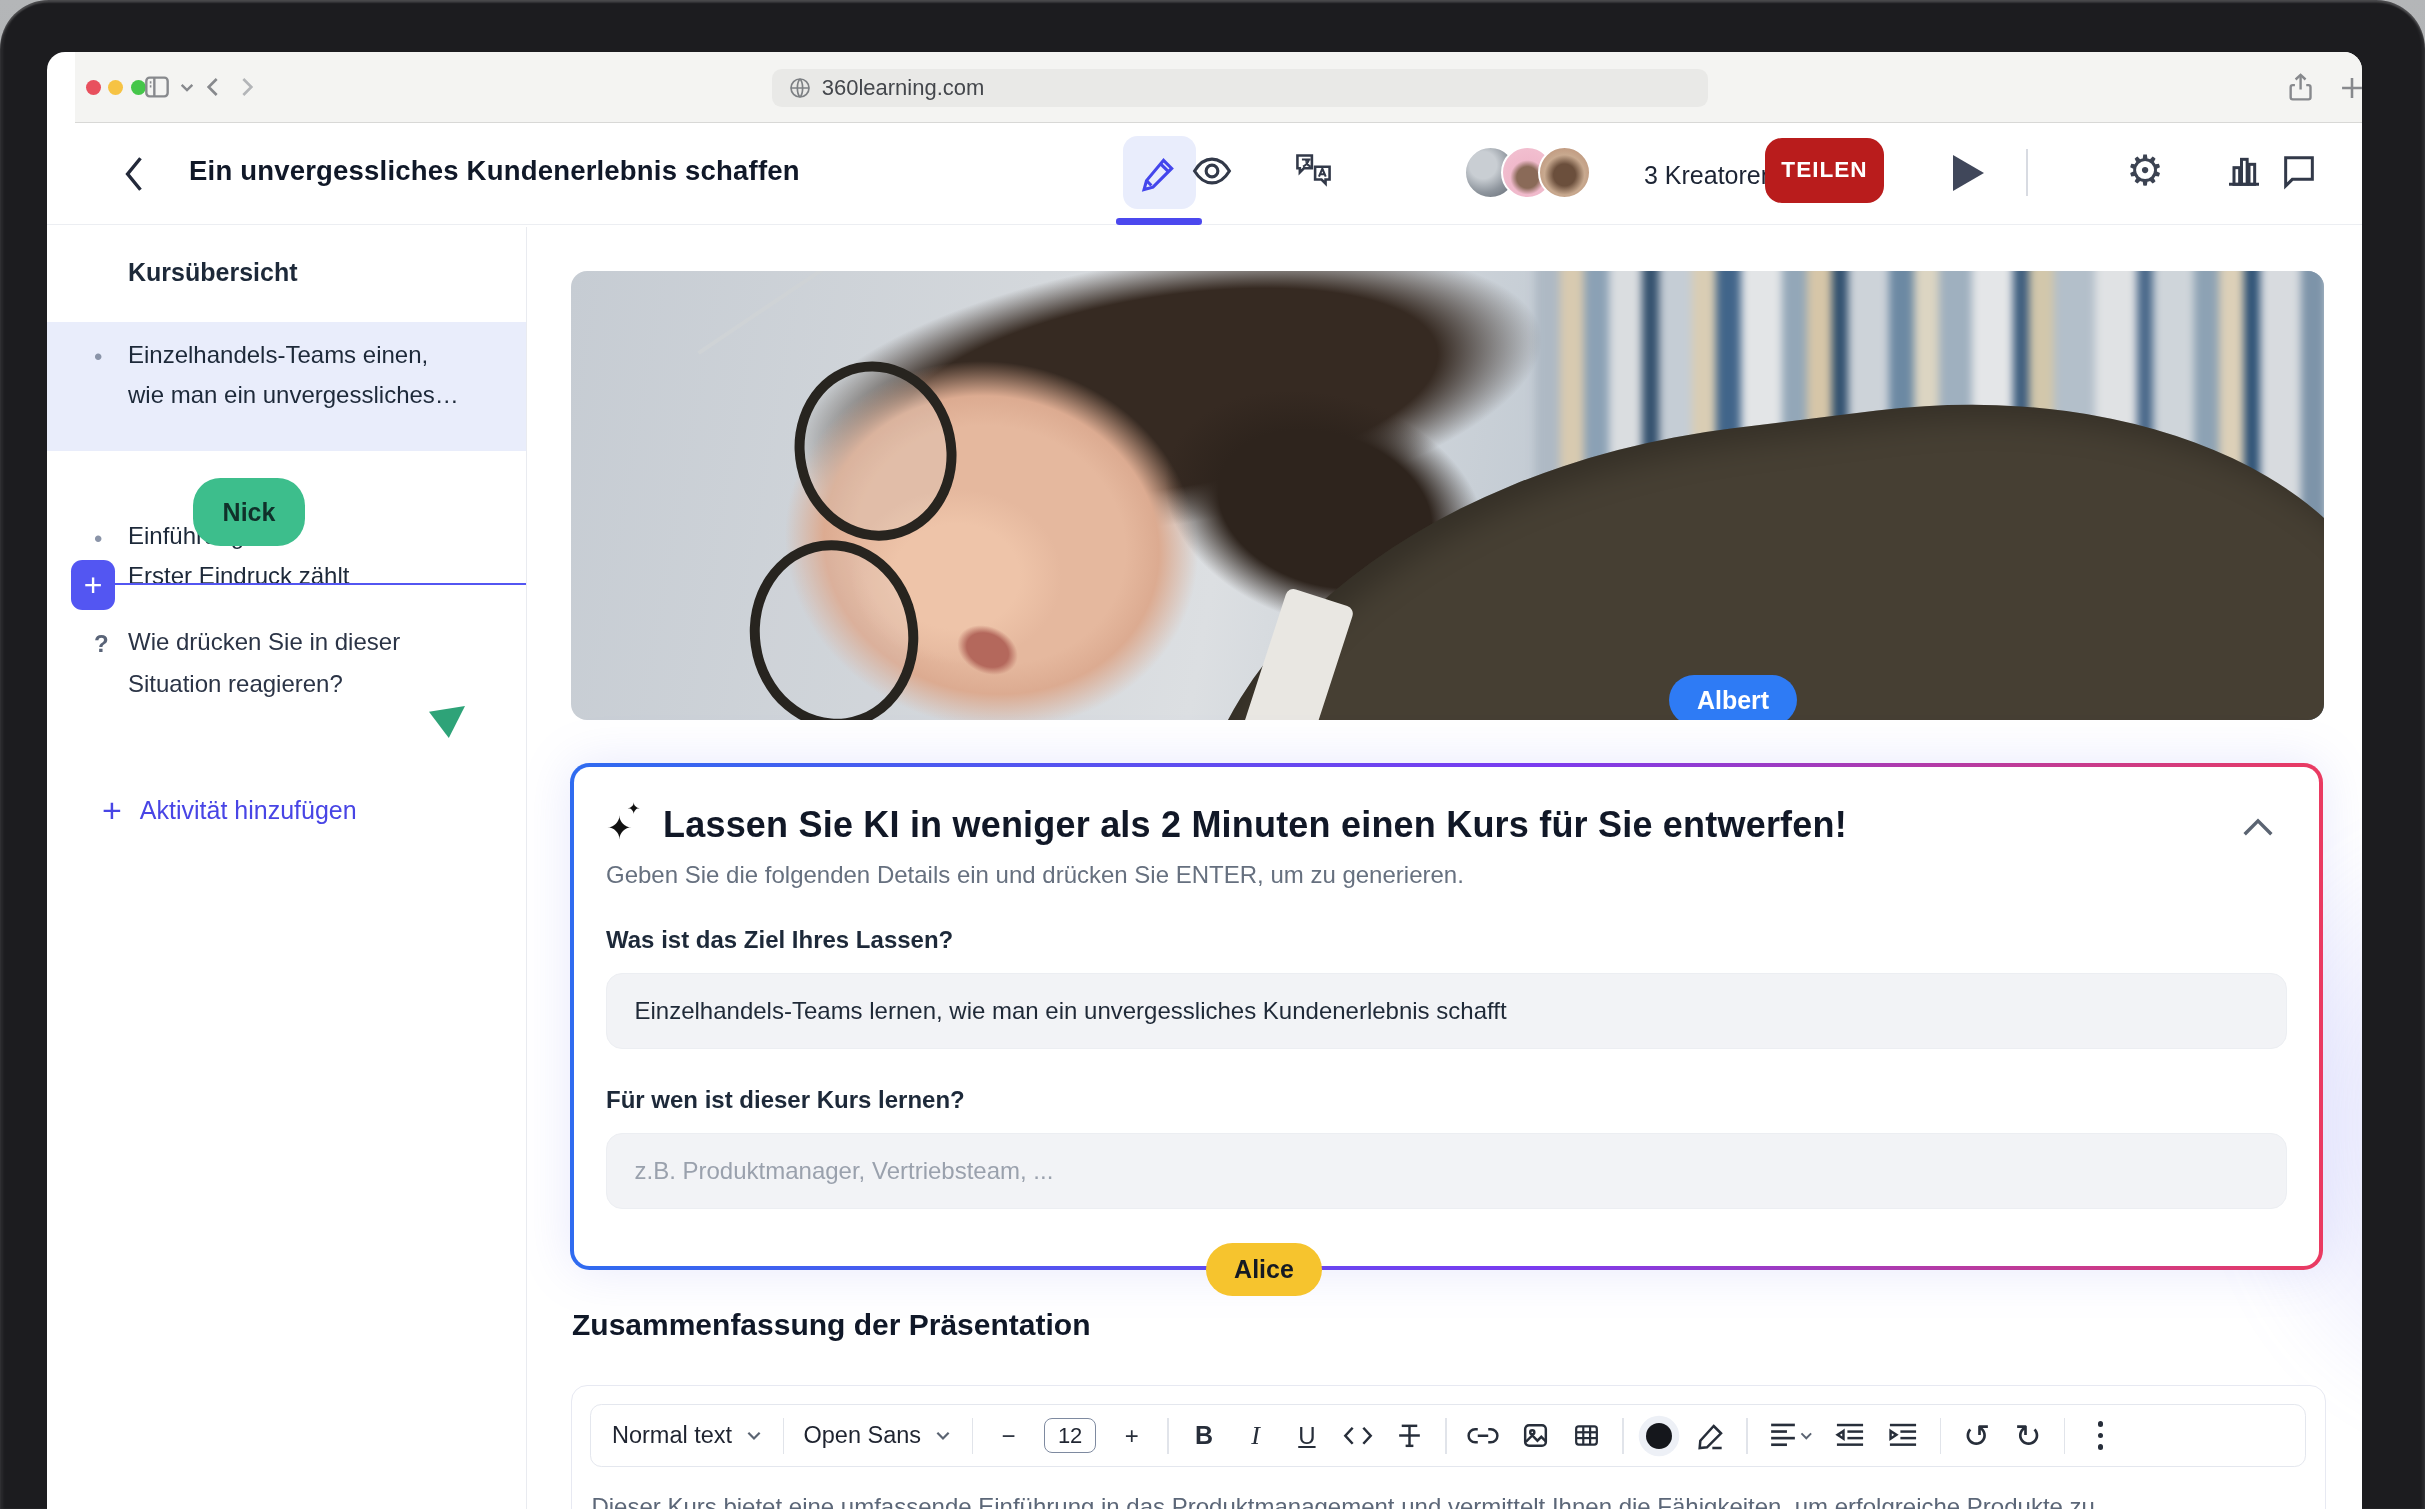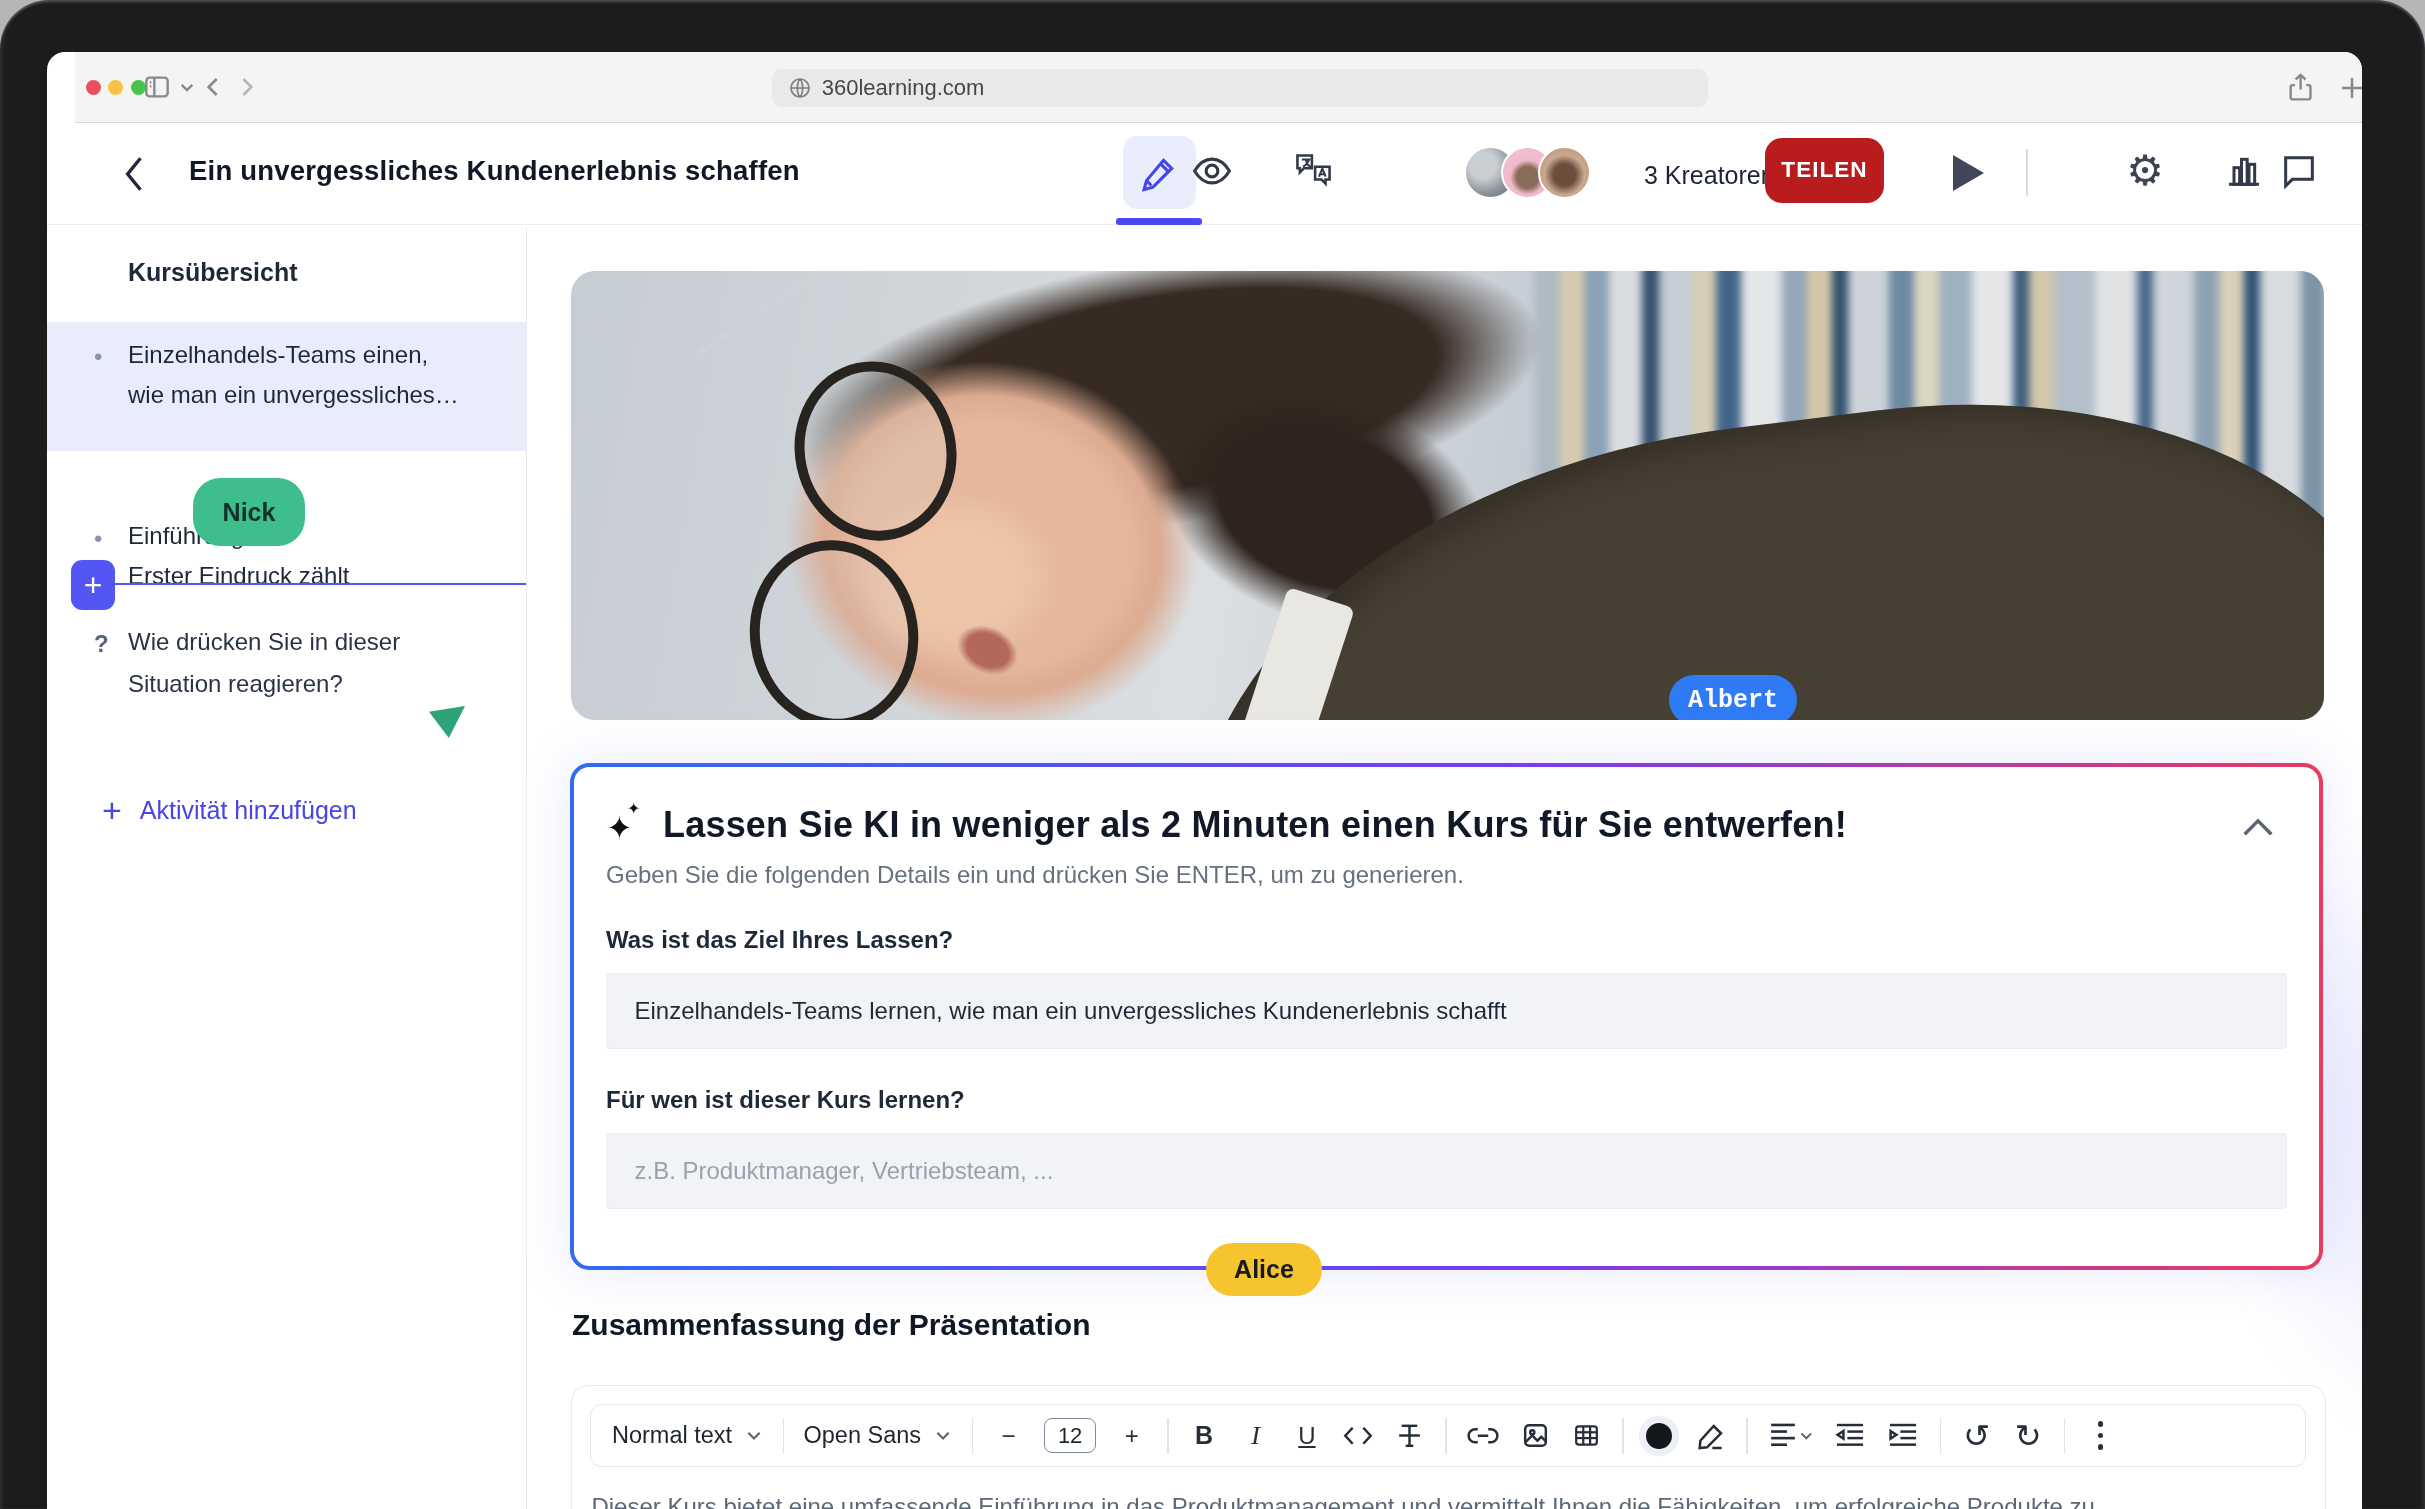--- a/index.html
+++ b/index.html
@@ -58,22 +58,22 @@
     color:#fff; display:flex; align-items:center; justify-content:center; font-size:32px; font-weight:400; }
   .insert-line { position:absolute; left:68px; top:356px; right:0; height:2.4px; background:#5356f2; }
   .add-activity { position:absolute; left:55px; top:566px; display:flex; align-items:center; gap:18px; color:#4845e5; font-size:25px; }
   .add-activity .plus { font-size:34px; font-weight:400; line-height:1; }
 
   .main { position:relative; flex:1; overflow:hidden; background:#fff; }
   .glow { position:absolute; left:1585px; top:453px; width:728px; height:890px;
     background:radial-gradient(closest-side, rgba(124,126,244,.26), rgba(124,126,244,0) 72%); filter:blur(22.6px); }
 
   
-  .hero { position:absolute; left:44px; top:44px; width:1753px; height:449px; border-radius:24px; overflow:hidden;
-    background:linear-gradient(100deg,#c6ccd3 0%,#d4d8dc 26%,#dcdfe2 38%,#cdd3d9 48%,#bfc8d1 58%,#b5c0cb 66%);font-family:Liberation Mono, monospace; }
+  .hero { position:absolute; left:44px; top:44px; width:1753px; height:449px; border-radius:16px; overflow:hidden;
+    background:linear-gradient(100deg,#c6ccd3 0%,#d4d8dc 26%,#dcdfe2 38%,#cdd3d9 48%,#bfc8d1 58%,#b5c0cb 66%); }
   .books { position:absolute; left:55%; right:-2%; top:-3%; bottom:-3%; filter:blur(4px);
     background:linear-gradient(90deg,
       #aeb9c4 0 3%, #d8cab0 3% 6%, #8ba1b5 6% 9%, #dadde0 9% 13%, #33506d 13% 15%,
       #c5cdd5 15% 19%, #d9cdb4 19% 22%, #41658a 22% 25%, #e3e5e7 25% 30%, #93a7b8 30% 33%,
       #d6c6a8 33% 36%, #2f4f6e 36% 38%, #cdd3d9 38% 43%, #6c89a3 43% 46%, #dcd5c2 46% 49%,
       #9fb0bf 49% 53%, #e4e6e8 53% 58%, #3d5d7e 58% 60%, #d2c7ab 60% 63%, #b3bfca 63% 68%,
       #e0e2e4 68% 73%, #49688a 73% 75%, #cfd5da 75% 80%, #8da2b4 80% 83%, #dcd0b8 83% 86%,
       #2e5276 86% 88%, #d8dbdf 88% 93%, #7d94a9 93% 96%, #d5dade 96% 100%); }
   .hair { position:absolute; left:4%; top:-14%; width:60%; height:82%;
     background:radial-gradient(closest-side,#362a22 52%,rgba(54,42,34,0) 72%); transform:rotate(-9deg); }
@@ -112,21 +112,21 @@
     box-shadow:0 0 49px rgba(122,126,240,.18); }
   .ai-panel { width:100%; height:100%; background:#fff; border-radius:15.4px; padding:37px 32px 0 32px; position:relative; }
   .ai-title-row { display:flex; align-items:center; gap:21px; }
   .sparkle { position:relative; width:36px; height:36px; color:#111; }
   .sparkle .s1 { position:absolute; left:0; top:4.9px; font-size:32px; line-height:1; }
   .sparkle .s2 { position:absolute; left:21px; top:-6.5px; font-size:16px; line-height:1; }
   .ai-title { font-size:36px; font-weight:700; color:#111827; letter-spacing:0.2px; }
   .ai-collapse { position:absolute; right:45px; top:50px; color:#5b6472; }
   .ai-subtitle { margin-top:14.6px; font-size:24px; color:#66707f; }
   .ai-label { margin-top:37px; font-size:24px; font-weight:700; color:#1d2939; }
-  .ai-input { margin-top:19.4px; width:1681px; height:76px; background:#f2f3f6; border:0.8px solid #eceef2; border-radius:3px;
+  .ai-input { margin-top:19.4px; width:1681px; height:76px; background:#f2f3f6; border:0.8px solid #eceef2; border-radius:16px;
     padding:0 27.5px; font-size:24px; color:#1f2937; font-family:inherit; outline:none; }
   .ai-input::placeholder { color:#9aa1ad; }
 
   
   .section-title { position:absolute; left:45px; top:1081px; font-size:30px; font-weight:700; color:#101828; }
 
   
   .editor { position:absolute; left:44px; top:1158px; width:1755px; height:243px; background:#fff;
     border:1.6px solid #e7e9f2; border-radius:16px; }
   .toolbar { position:absolute; left:18px; top:18px; width:1716px; height:63px; border:1.6px solid #e4e7ee; border-radius:11.3px;

